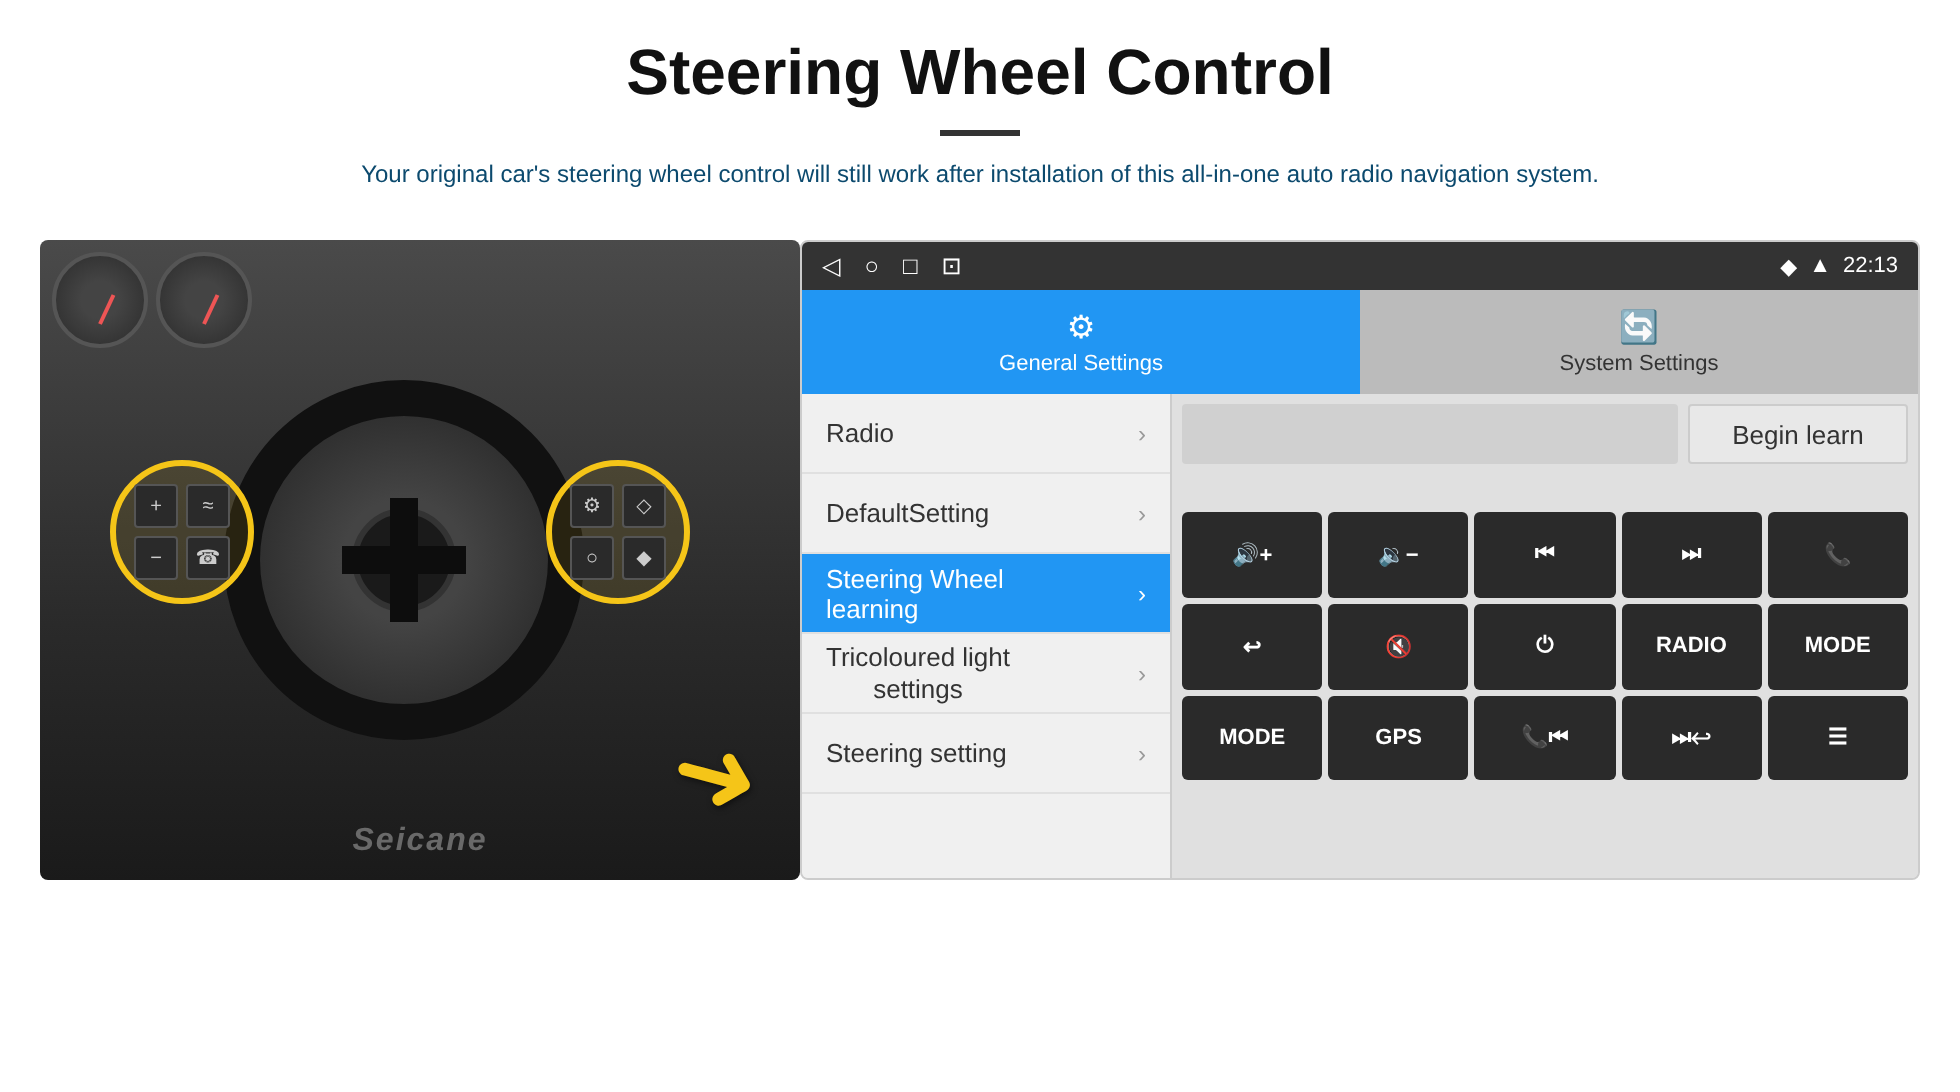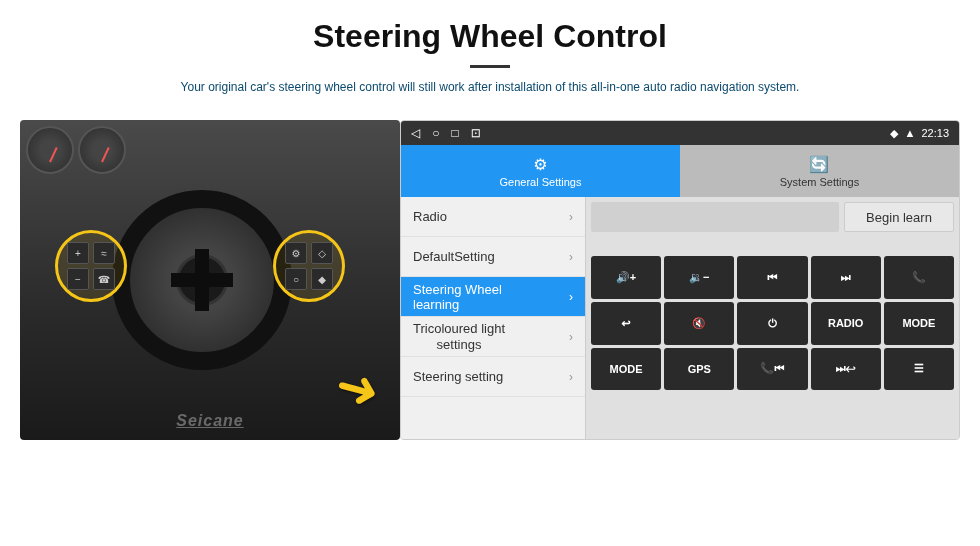--- a/index.html
+++ b/index.html
@@ -318,21 +318,20 @@
     .seicane-text {
       position: absolute;
       bottom: 10px;
       left: 50%;
       transform: translateX(-50%);
       font-style: italic;
       font-size: 16px;
       color: rgba(200,200,200,0.45);
       font-weight: bold;
       letter-spacing: 1px;
-      text-decoration: underline;
     }
 
     .dashboard-bg {
       position: absolute;
       top: 6px;
       left: 6px;
       width: 110px;
       height: 50px;
       display: flex;
       gap: 4px;

